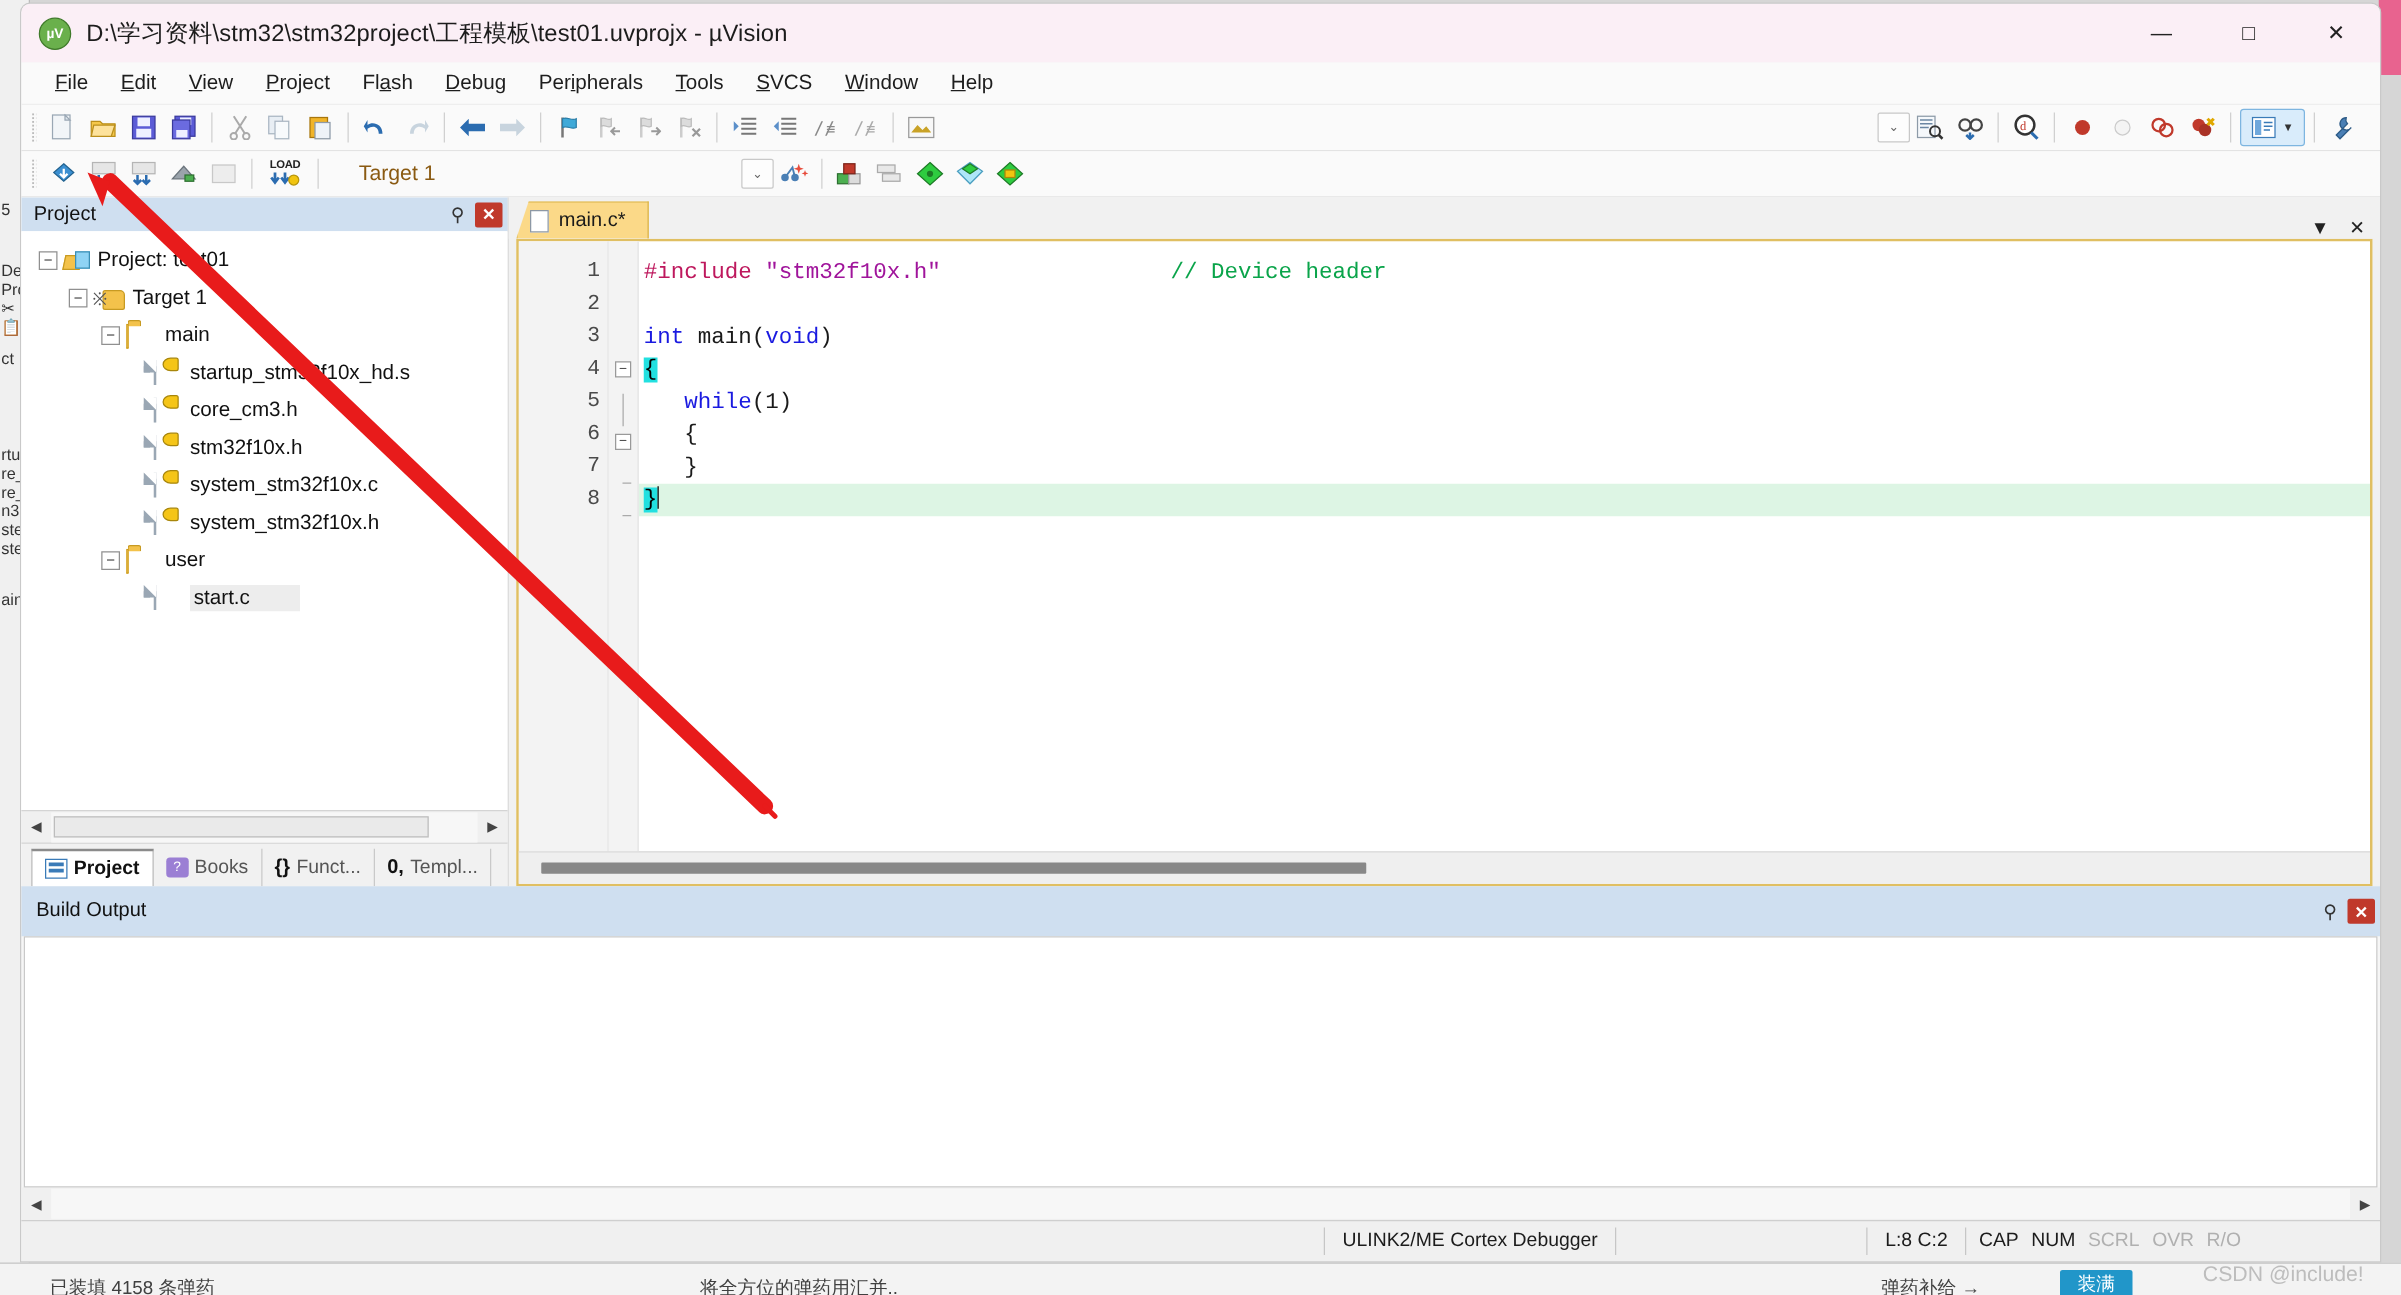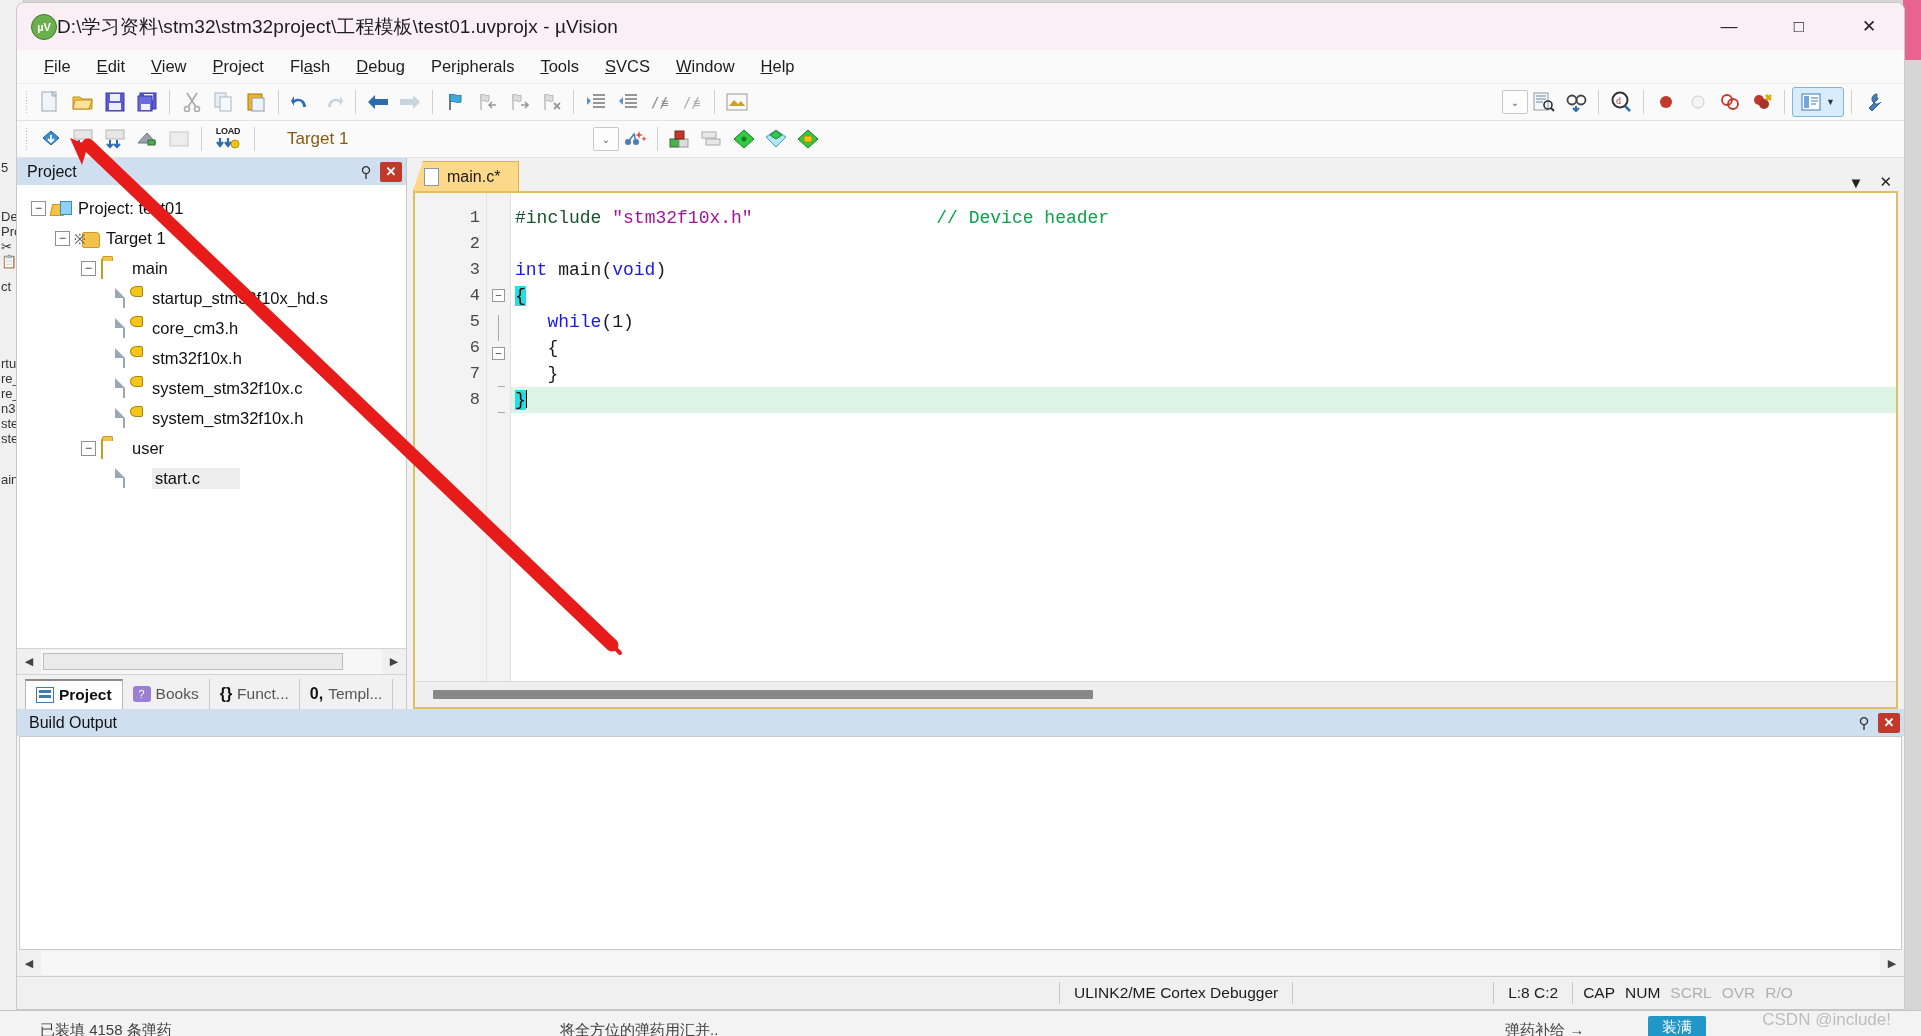--- a/index.html
+++ b/index.html
@@ -50,21 +50,21 @@
     z-index: 2;
     display: flex; flex-direction: column;
   }
 
   
   .titlebar {
     height: 47px; background: #fbeff6; display: flex; align-items: center;
     border-radius: 7px 7px 0 0; flex: none;
   }
   .app-logo {
-    width: 26px; height: 26px; margin-left: 14px; 
+    width: 26px; height: 26px; margin-left: 14px; margin-right: 12px;
     background: #6ab04c; border: 1px solid #3f7a2a; border-radius: 13px;
     position: relative; display: flex; align-items: center; justify-content: center;
     color: #fff; font-size: 11px; font-weight: bold; font-family: "Liberation Sans", sans-serif;
   }
   .title-text { font-size: 19px; color: #1c1c1c; letter-spacing: .1px; }
   .win-controls { margin-left: auto; display: flex; height: 47px; }
   .win-btn {
     width: 70px; height: 47px; display: flex; align-items: center; justify-content: center;
     color: #222; font-size: 17px;
   }
@@ -247,39 +247,39 @@
   .code-lines { flex: 1; padding-top: 12px; position: relative; overflow: hidden; }
   .cl { height: 26px; line-height: 26px; font-family: "Liberation Mono", monospace; font-size: 18px; white-space: pre; padding-left: 4px; }
   .cl.hl { background: #ddf5e4; }
   .gl { height: 26px; line-height: 26px; }
   .fold-box {
     width: 13px; height: 13px; border: 1px solid #999; background: #fff; margin: 6px auto 0;
     display: flex; align-items: center; justify-content: center; font-size: 11px; color: #444; line-height: 1;
   }
   .fold-bar { width: 1px; background: #aaa; height: 26px; margin: 0 auto; }
   .fold-tick { width: 7px; height: 1px; background: #aaa; margin-left: 11px; position: relative; top: 13px; }
-  .k-pre { color: #14532d; }
+  .k-pre { color: #be185d; }
   .k-str { color: #a0149b; }
   .k-type { color: #1a1ae0; }
   .k-kw { color: #1a1ae0; }
   .k-com { color: #0aa44a; }
   .k-plain { color: #1a1a1a; }
   .brace-hl { background: #22e0e0; color: #000; }
   .caret { display:inline-block; width: 1px; height: 18px; background: #000; vertical-align: -3px; }
 
   .editor-hscroll {
     height: 26px; background: #efefef; border-top: 1px solid #d9d9d9; display: flex; align-items: center; flex: none;
     padding: 0 4px;
   }
   .eh-thumb { height: 9px; width: 660px; background: #888; border-radius: 1px; margin-left: 14px; }
 
   
   .build-panel { flex: 1; display: flex; flex-direction: column; min-height: 0; }
   .build-header {
-    height: 27px; background: #cfdff0; display: flex; align-items: center; padding: 0 4px 0 12px; flex: none;
+    height: 40px; background: #cfdff0; display: flex; align-items: center; padding: 0 4px 0 12px; flex: none;
   }
   .build-body { flex: 1; background: #fff; border: 1px solid #c9c9c9; margin: 0 2px; min-height: 0; position: relative; }
   .build-hscroll { height: 26px; background: #f0f0f0; display: flex; align-items: center; flex: none; }
 
   
   .statusbar {
     height: 33px; background: #f0f0f0; border-top: 1px solid #cfcfcf;
     display: flex; align-items: center; flex: none; font-size: 15.5px; color: #1c1c1c;
   }
   .sb-cell { padding: 0 14px; height: 22px; display: flex; align-items: center; }

